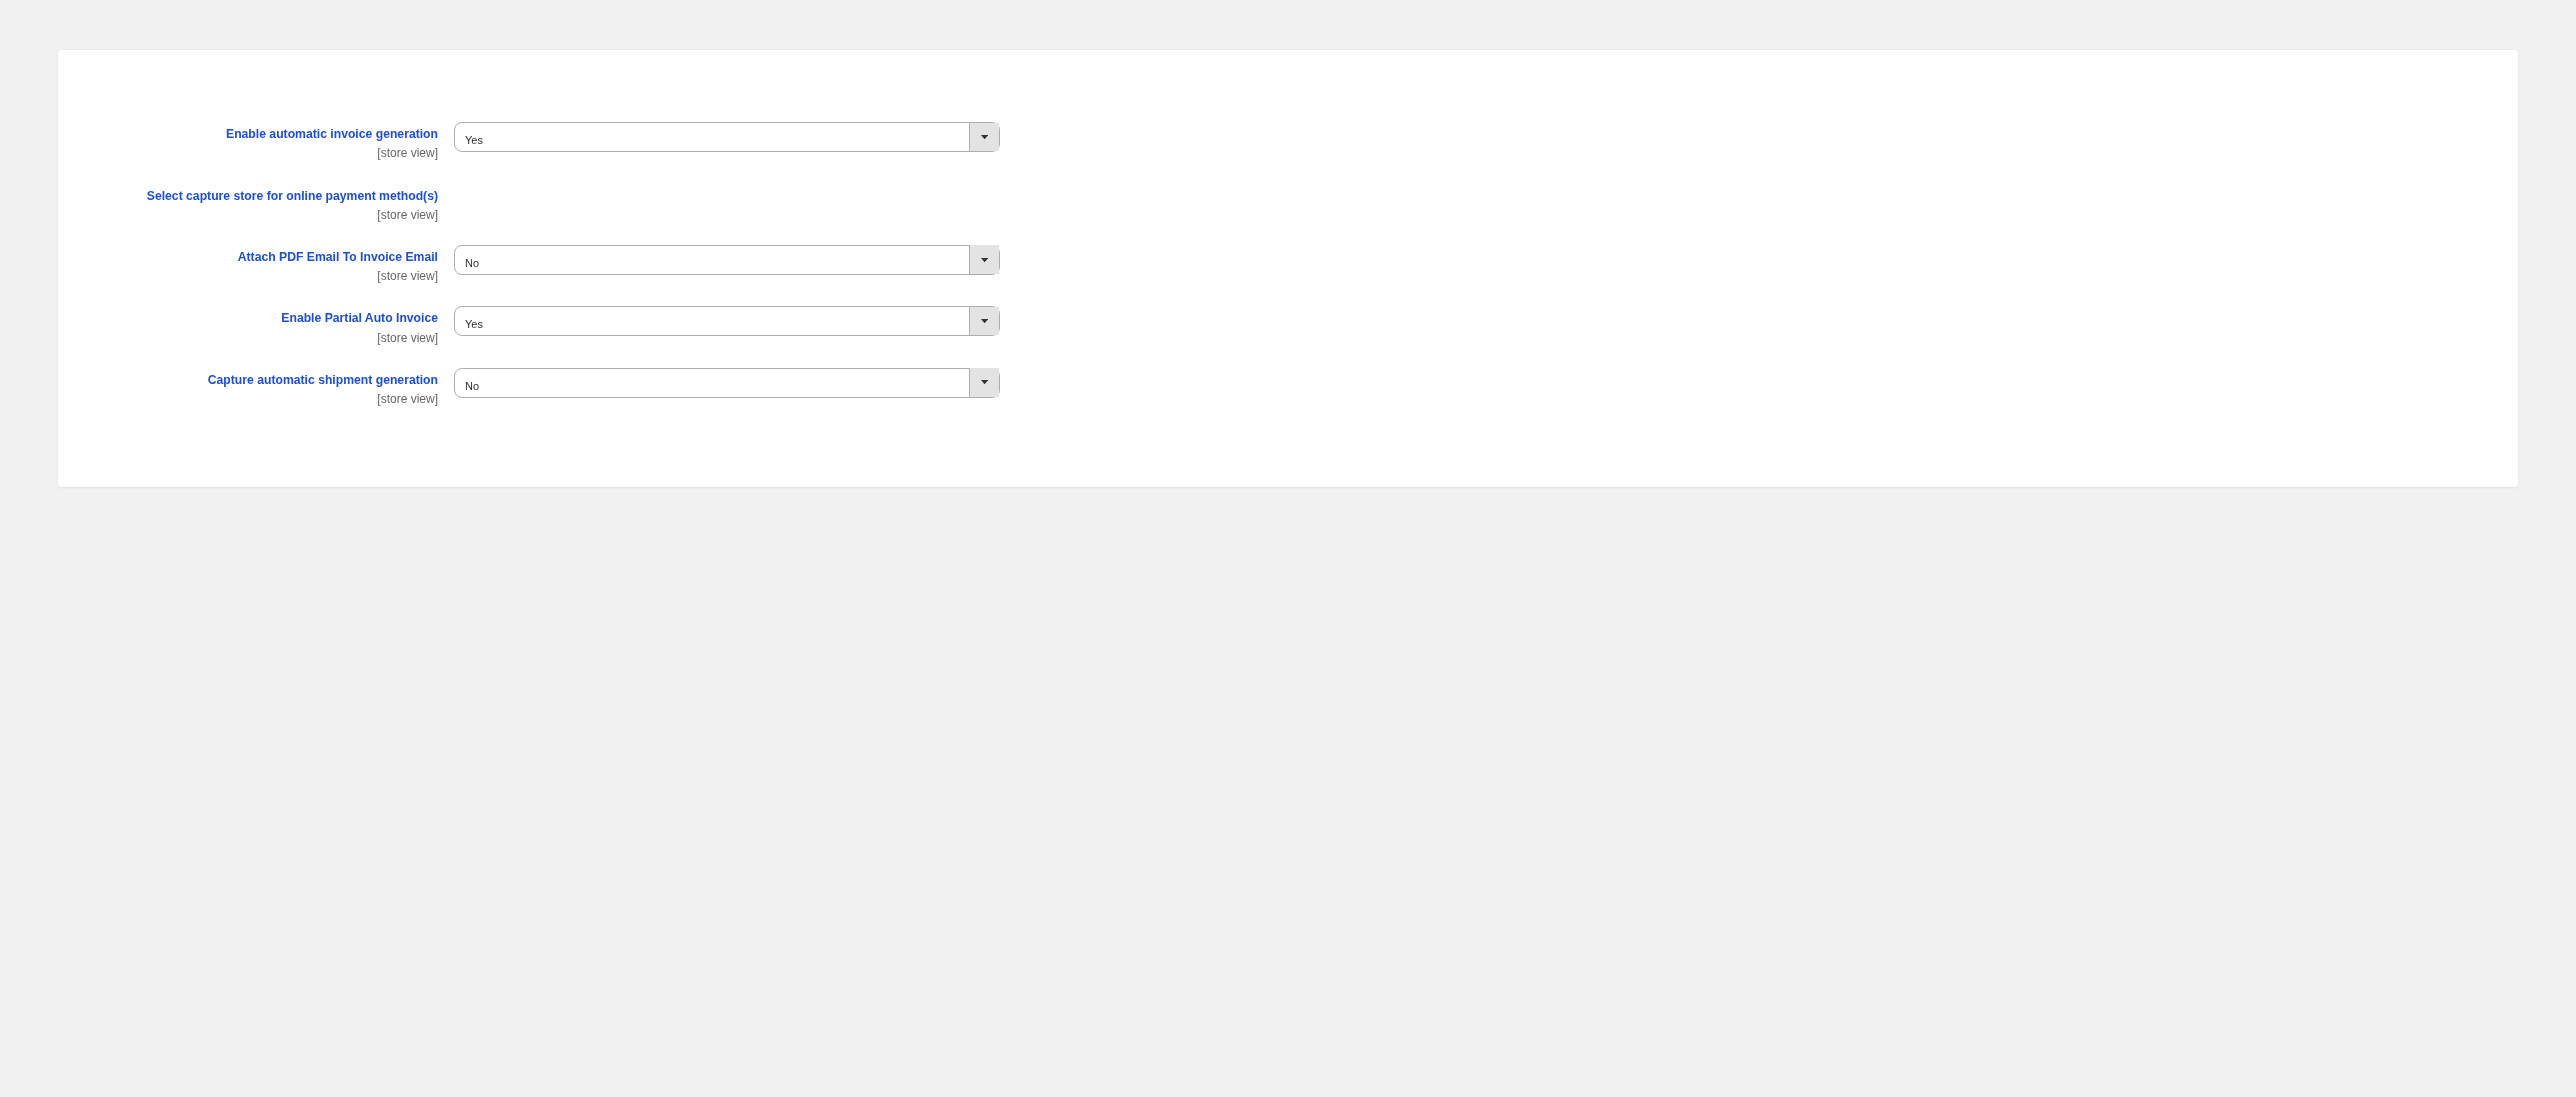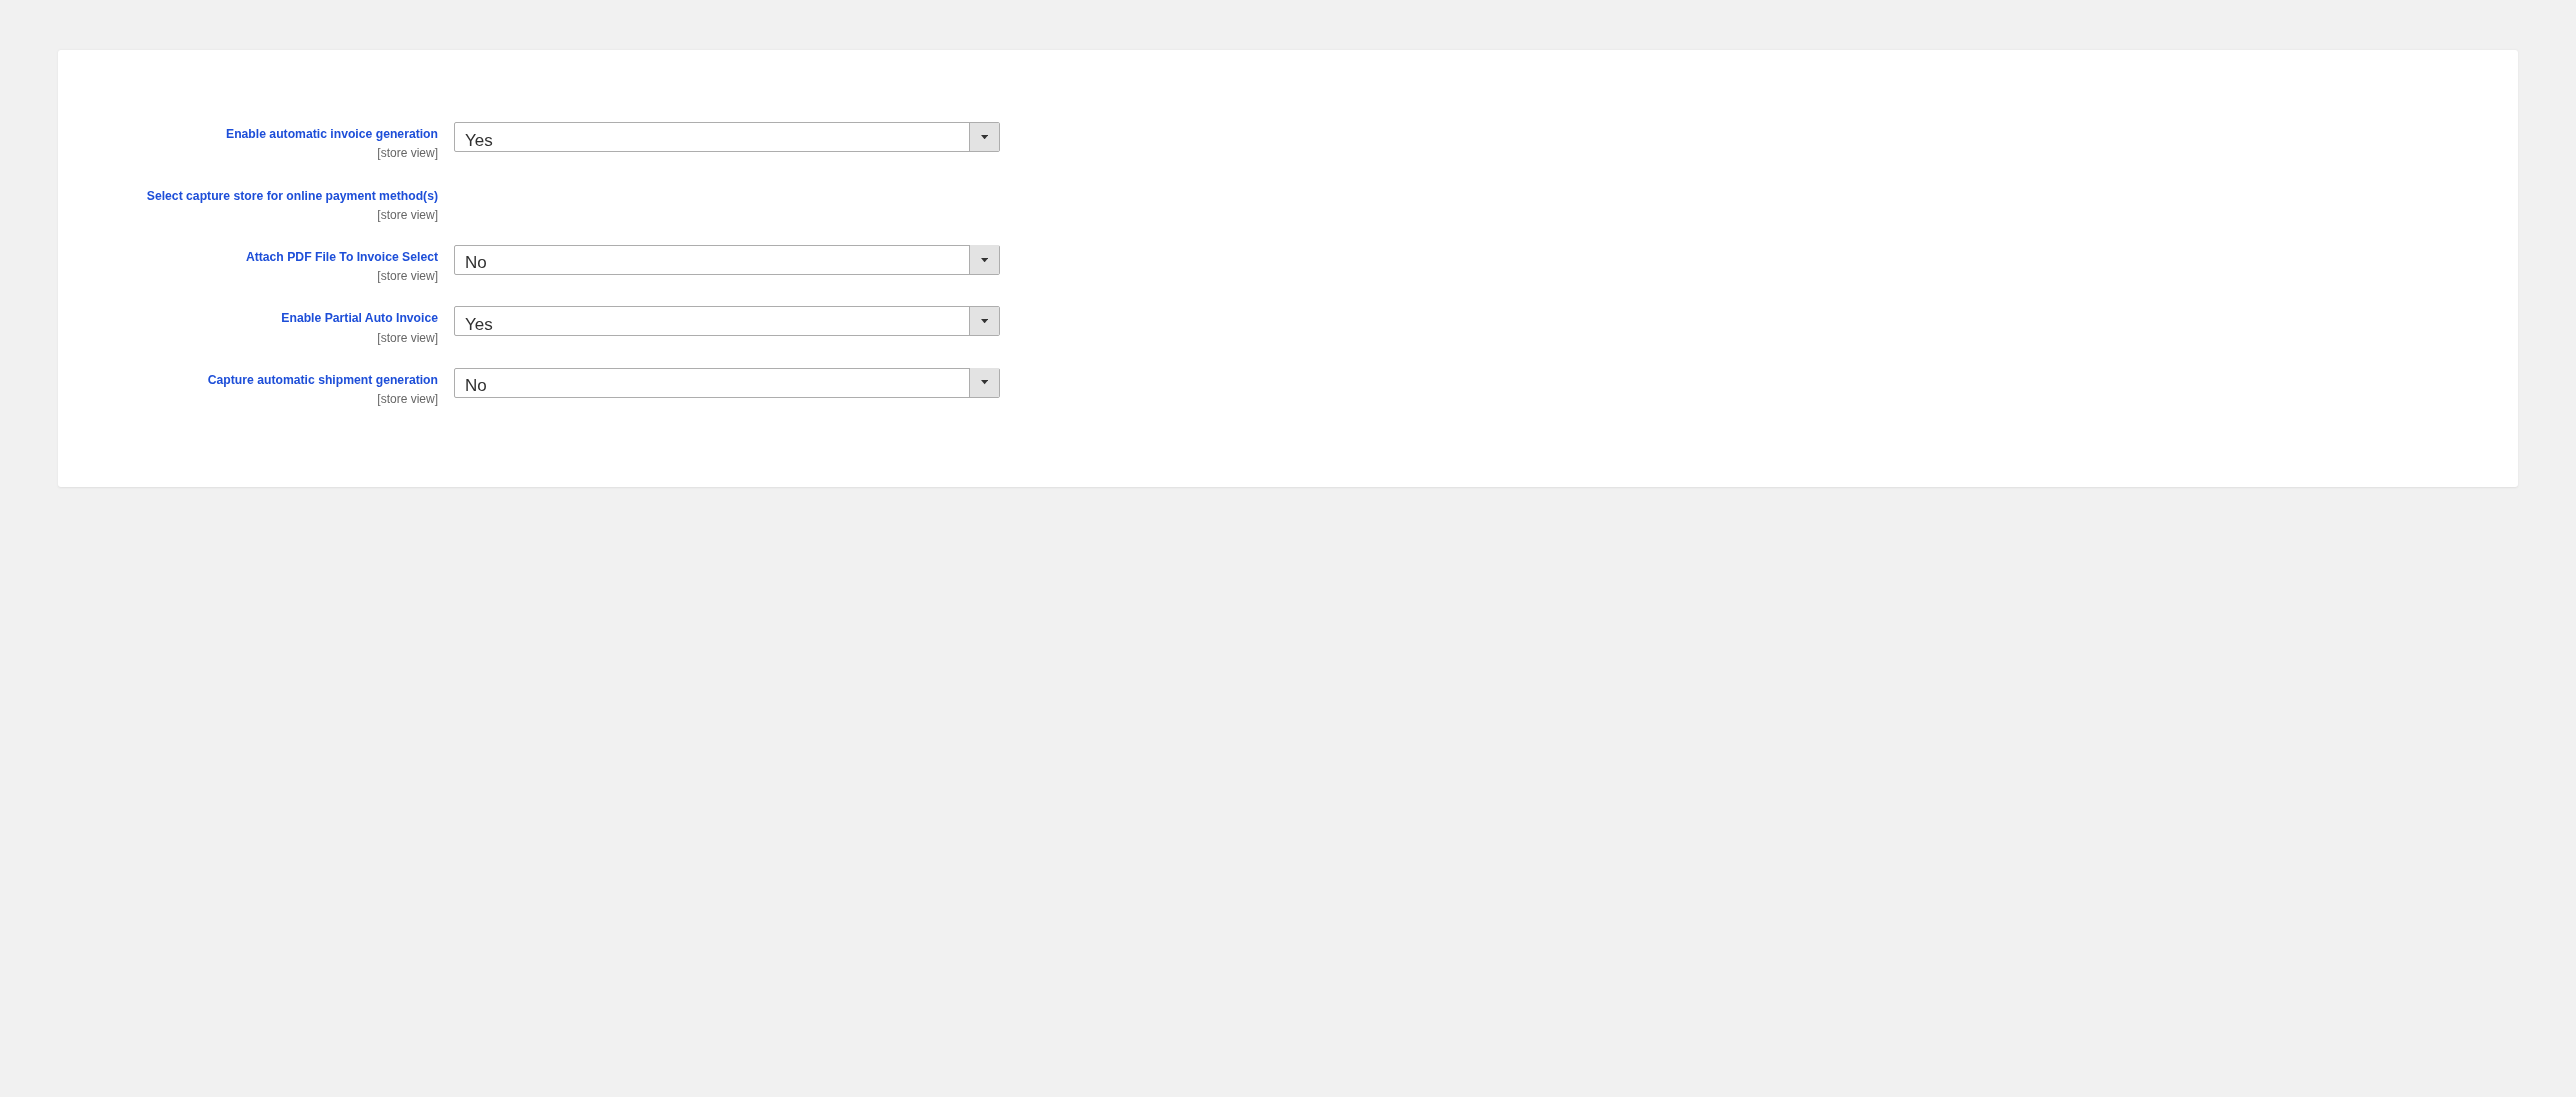--- a/index.html
+++ b/index.html
@@ -46,27 +46,27 @@
     .select-wrap {
       position: relative;
       width: 100%;
       max-width: 546px;
     }
     .select-control {
       width: 100%;
       height: 30px;
       border: 0.7px solid #adadad;
       background-color: #ffffff;
-      font-size: 17px;
+      font-size: 11px;
       color: #303030;
       padding: 6px 36px 0 10px;
       appearance: none;
       -webkit-appearance: none;
       -moz-appearance: none;
-      border-radius: 2px;
+      border-radius: 8px;
       cursor: pointer;
     }
     .select-arrow {
       position: absolute;
       right: 0.7px;
       top: 0.7px;
       bottom: 0.7px;
       width: 30px;
       background-color: #e3e3e3;
       border-left: 0.7px solid #adadad;
@@ -107,21 +107,21 @@
 
   <div class="form-row">
     <div class="label-col">
       <div class="label-text">Select capture store for online payment method(s)</div>
       <div class="scope-text">[store view]</div>
     </div>
   </div>
 
   <div class="form-row">
     <div class="label-col">
-      <div class="label-text">Attach PDF File To Invoice Select</div>
+      <div class="label-text">Attach PDF Email To Invoice Email</div>
       <div class="scope-text">[store view]</div>
     </div>
     <div class="control-col">
       <div class="select-wrap">
         <select class="select-control">
           <option>No</option>
         </select>
         <div class="select-arrow">
           <svg viewBox="0 0 10 6">
               <path d="M0 0 L5 6 L10 0 Z"></path>

